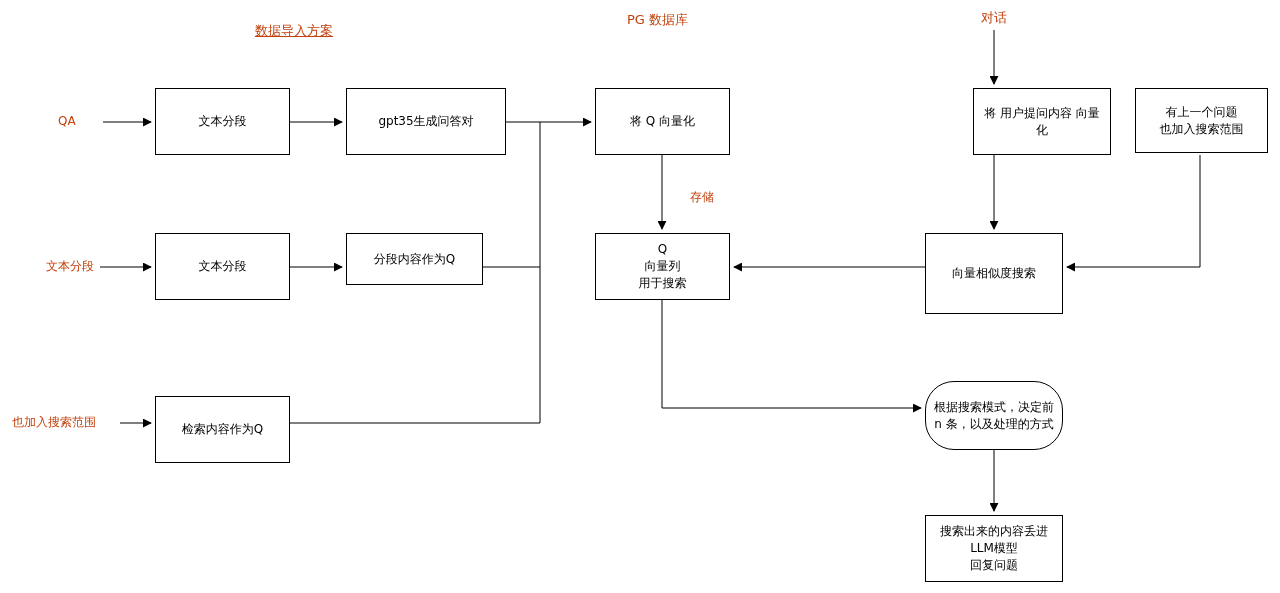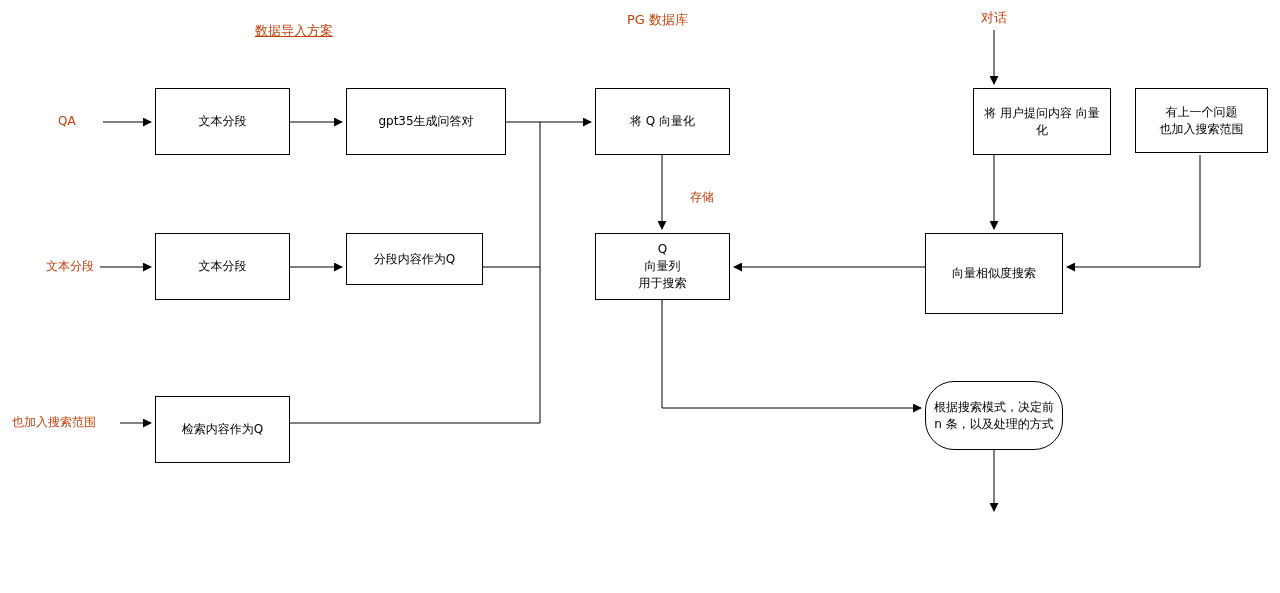--- a/index.html
+++ b/index.html
@@ -112,14 +112,17 @@
 
   <div class="node" style="left:155px; top:233px; width:135px; height:67px;">文本分段</div>
   <div class="node" style="left:346px; top:233px; width:137px; height:52px;">分段内容作为Q</div>
   <div class="node" style="left:595px; top:233px; width:135px; height:67px;">Q
 向量列
 用于搜索</div>
   <div class="node" style="left:925px; top:233px; width:138px; height:81px;">向量相似度搜索</div>
 
   <div class="node" style="left:155px; top:382px; width:135px; height:67px;margin-top:14px;">检索内容作为Q</div>
   <div class="node" style="left:925px; top:381px; width:138px; height:69px;border-radius:29px;">根据搜索模式，决定前 n 条，以及处理的方式</div>
+  <div class="node" style="left:925px; top:515px; width:138px; height:67px;">搜索出来的内容丢进
+LLM模型
+回复问题</div>
 
 </div>
 
 </body></html>

